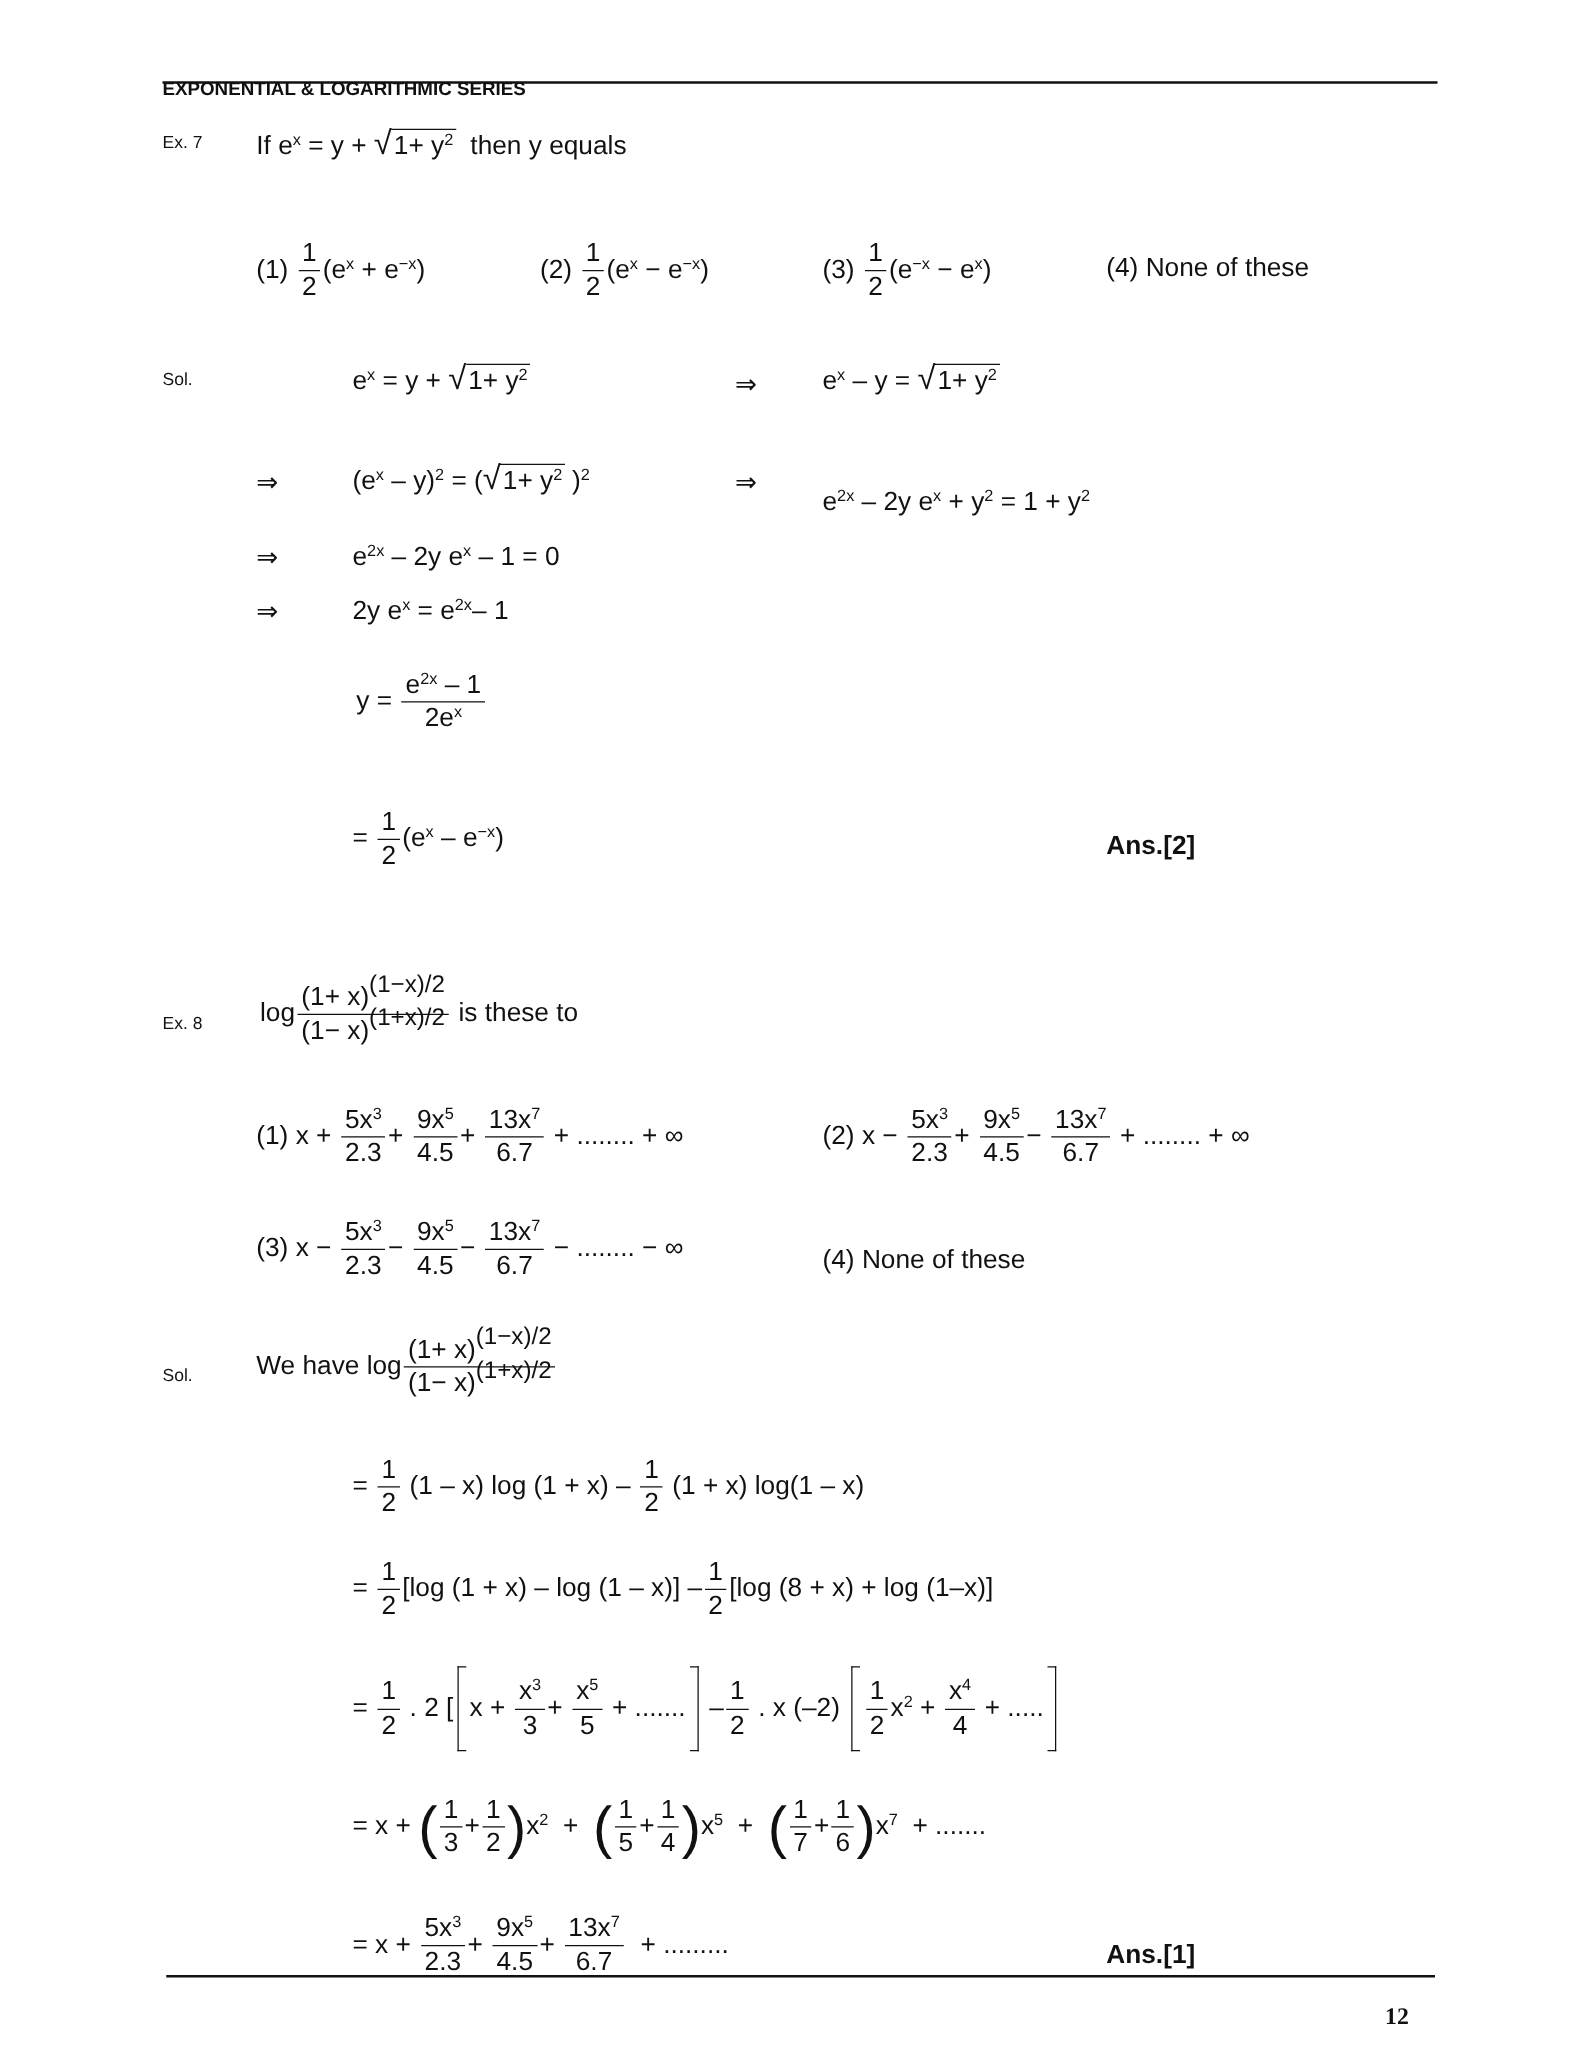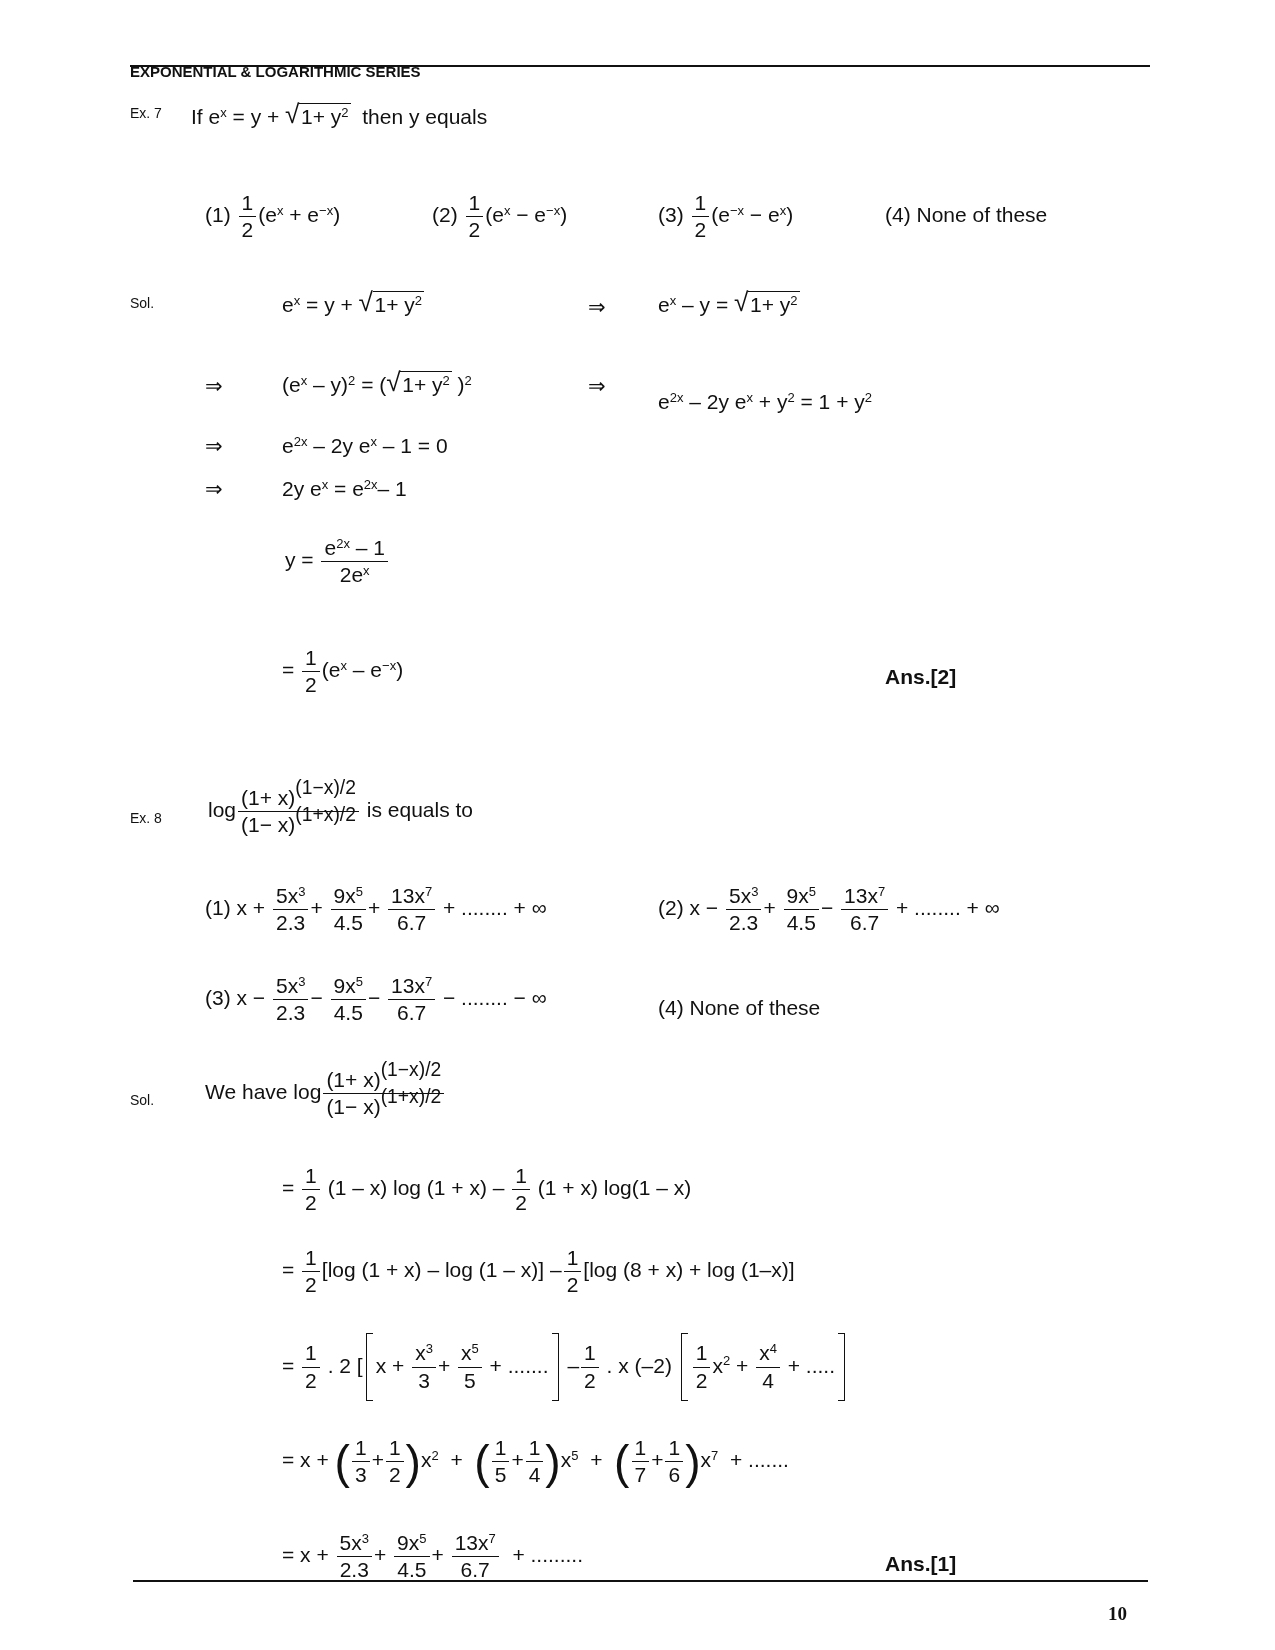--- a/index.html
+++ b/index.html
@@ -25,21 +25,21 @@
   .bra.r { border-left:none; }
   .sm { font-size:0.92em; }
 </style>
 </head>
 <body>
 
 <div class="abs hdr">EXPONENTIAL &amp; LOGARITHMIC SERIES</div>
 <div class="rule" style="left:130px; top:65px; width:1020px; height:2px;"></div>
 
 <div class="abs lbl" style="left:130px; top:88px;">Ex. 7</div>
-<div class="abs txt" style="left:191px; top:86px;">
+<div class="abs txt" style="left:205px; top:86px;">
   <span>If e</span><sup>x</sup><span> = y + </span>
   <span class="sqrt"><span class="rad">√</span><span class="bar"><span>1+ y</span><sup>2</sup></span></span>
   &nbsp;<span>then y equals</span>
 </div>
 
 <div class="abs txt" style="left:205px; top:175px;">
   <span>(1)</span>
   <span class="frac">
       <span class="n">1</span>
       <span class="d">2</span>
@@ -109,21 +109,21 @@
     </span><span>(e</span><sup>x</sup><span> – e</span><sup>−x</sup><span>)</span>
 </div>
 <div class="abs ans" style="left:885px; top:648px;">Ans.[2]</div>
 
 <div class="abs lbl" style="left:130px; top:793px;">Ex. 8</div>
 <div class="abs txt" style="left:208px; top:770px;">
   <span>log</span><span class="frac">
       <span class="n"><span>(1+ x)</span><sup class="sm">(1−x)/2</sup></span>
       <span class="d"><span>(1− x)</span><sup class="sm">(1+x)/2</sup></span>
     </span>
-  <span>is equals to</span>
+  <span>is these to</span>
 </div>
 
 <div class="abs txt" style="left:205px; top:868px;">
   <span>(1)</span> <span>x</span> <span>+</span>
   <span class="frac">
       <span class="n"><span>5x</span><sup>3</sup></span>
       <span class="d">2.3</span>
     </span><span>+</span>
   <span class="frac">
       <span class="n"><span>9x</span><sup>5</sup></span>
@@ -278,13 +278,13 @@
     </span><span>+</span>
   <span class="frac">
       <span class="n"><span>13x</span><sup>7</sup></span>
       <span class="d">6.7</span>
     </span>
   &nbsp;<span>+ .........</span>
 </div>
 <div class="abs ans" style="left:885px; top:1535px;">Ans.[1]</div>
 
 <div class="rule" style="left:133px; top:1580px; width:1015px; height:2px;"></div>
-<div class="abs pg" style="left:1108px; top:1586px;">10</div>
+<div class="abs pg" style="left:1108px; top:1586px;">12</div>
 
 </body></html>

